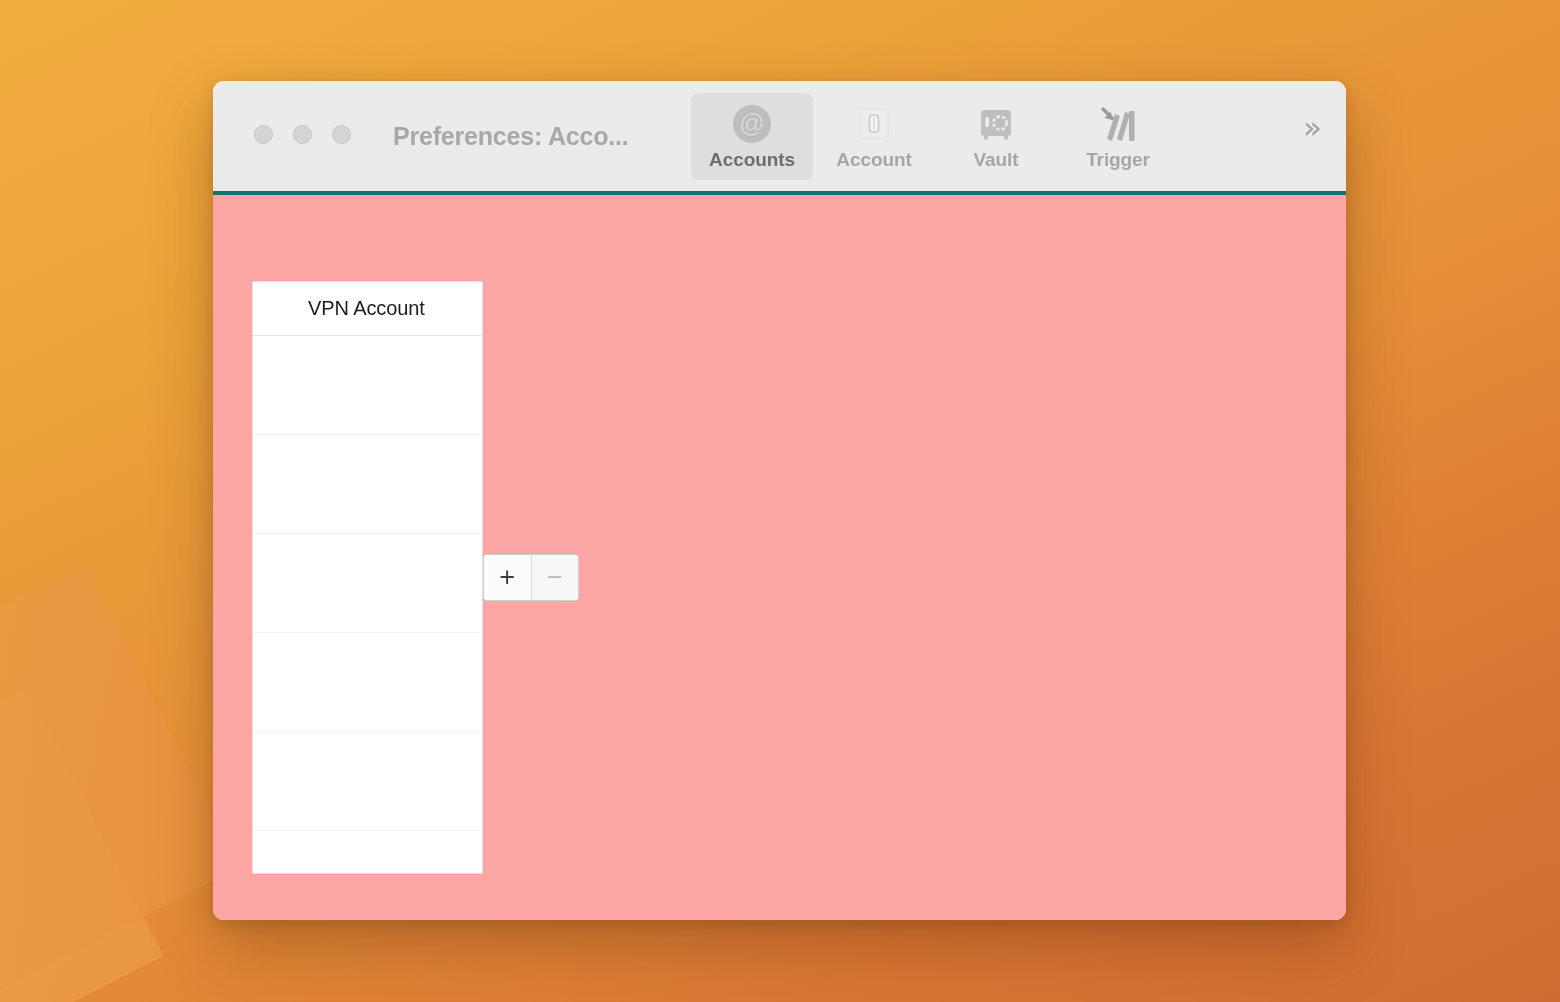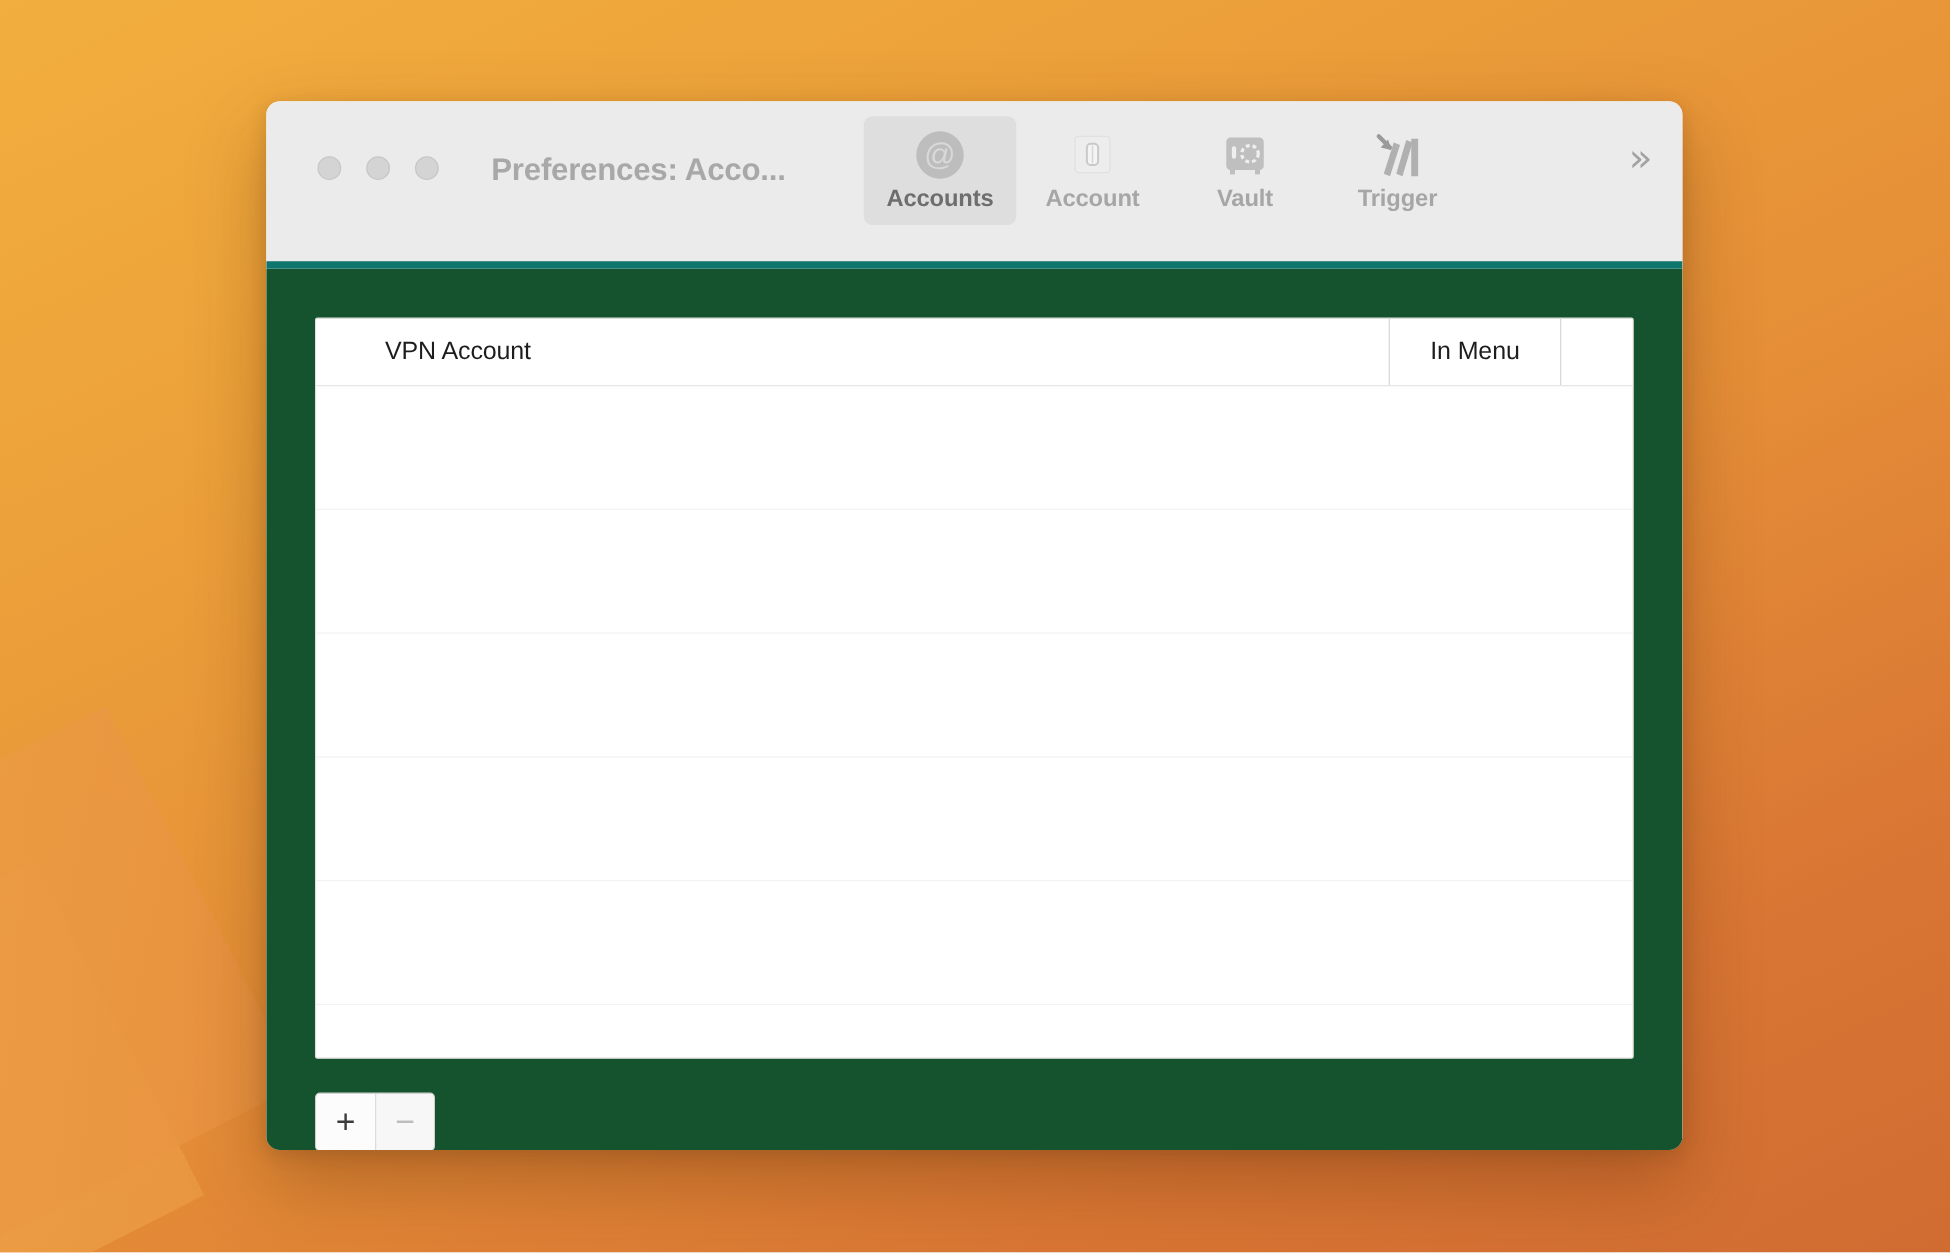--- a/index.html
+++ b/index.html
@@ -42,23 +42,23 @@
     width:1133px; height:839px;
     border-radius:11px;
     background:#f5f5f5;
     box-shadow:0 26px 60px rgba(90,45,10,.34), 0 4px 14px rgba(90,45,10,.18);
     overflow:hidden;
     display:flex; flex-direction:column;
   }
 
   
   #titlebar {
-    height:134px;
+    height:114px;
     background:#ebebeb;
-    border-bottom:6px solid #0f766e;
+    border-bottom:4px solid #0f766e;
     display:flex; align-items:flex-start;
     position:relative;
     flex:none;
   }
   #traffic-lights {
     display:flex; gap:20px;
     position:absolute; left:41px; top:44px;
   }
   .traffic-dot {
     width:19px; height:19px; border-radius:50%;
@@ -99,23 +99,23 @@
   #overflow-chevron {
     position:absolute; right:24px; top:31px;
     font-size:31px; color:#a2a2a2;
     line-height:1;
     font-family:"DejaVu Sans", sans-serif;
   }
 
   
   #content {
     flex:1;
-    background:#14532d;
+    background:#fca5a5;
     padding:39px 39px 0 39px;
-    display:flex; flex-direction:column;
+    display:flex; flex-direction:row;align-items:center;
   }
 
   
   #table {
     background:#ffffff;
     border:1px solid #e0e0e0;
     border-radius:2px;
     height:593px;
     display:flex; flex-direction:column;
     overflow:hidden;
@@ -256,21 +256,20 @@
       </div>
 
       <div id="overflow-chevron">»</div>
     </div>
 
     <div id="content">
 
       <div id="table">
         <div id="table-header">
           <div class="th th-vpn">VPN Account</div>
-          <div class="th th-inmenu">In Menu</div>
           <div class="th th-spacer"></div>
         </div>
         <div id="table-body">
           <div class="table-row"></div>
           <div class="table-row"></div>
           <div class="table-row"></div>
           <div class="table-row"></div>
           <div class="table-row"></div>
           <div class="table-row"></div>
         </div>

